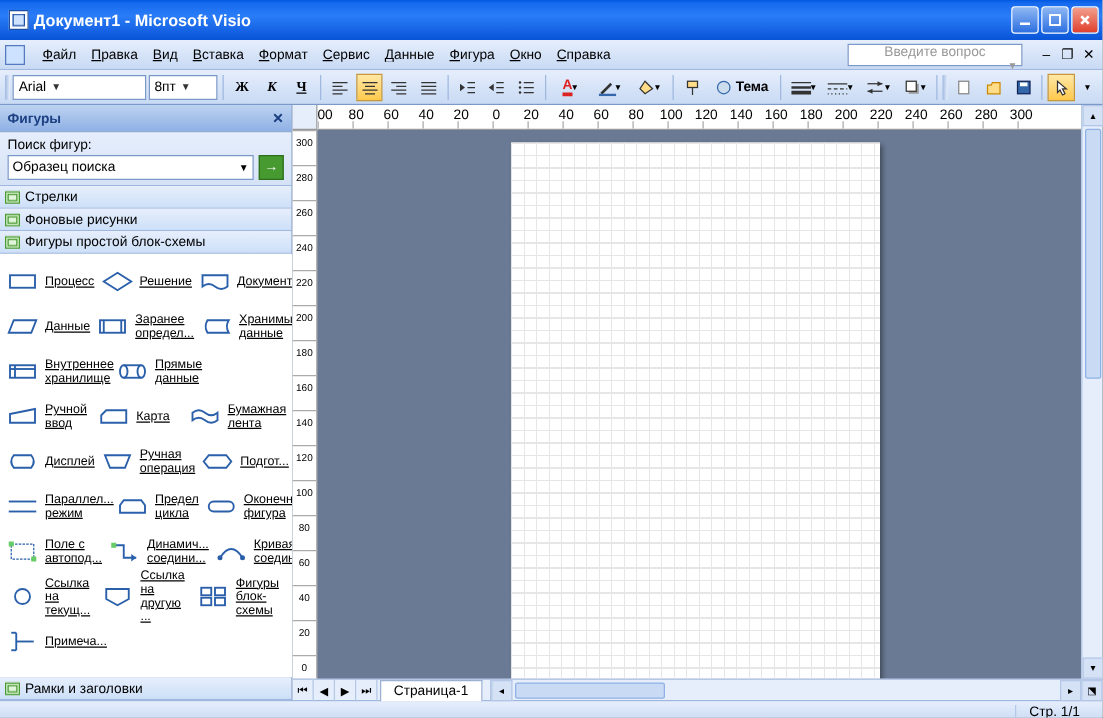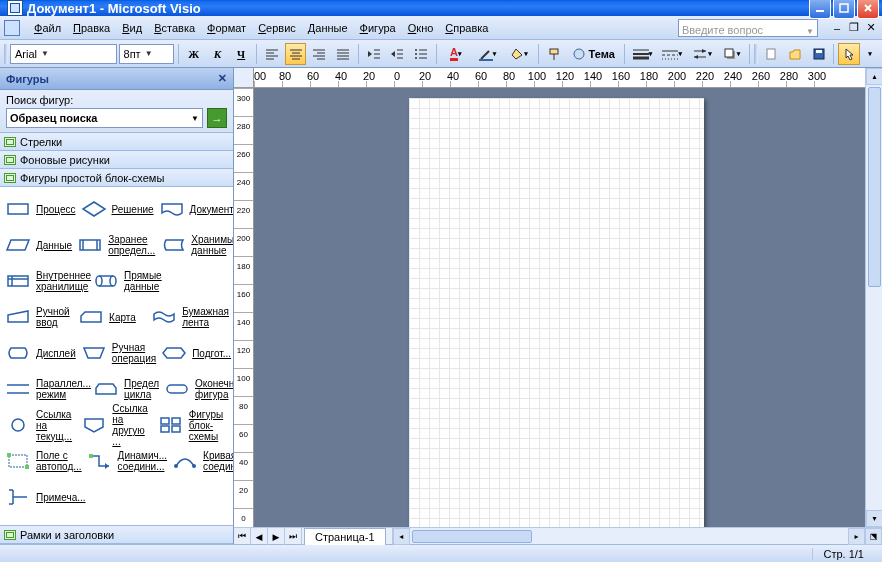--- a/index.html
+++ b/index.html
@@ -1,45 +1,45 @@
 <!DOCTYPE html>
 <html><head>
 <meta charset="utf-8">
 <style>
 * { box-sizing: border-box; margin: 0; padding: 0; font-family: Tahoma, sans-serif; font-size: 11px; }
 body { width: 882px; height: 574px; background: #fff; overflow: hidden; }
-.titlebar { height: 16px; background: linear-gradient(#0058e0,#166aee 8%,#2a7cf7 40%,#0854d8); display: flex; align-items: center; padding: 0 3px; color: #fff; }
+.titlebar { height: 32px; background: linear-gradient(#0058e0,#166aee 8%,#2a7cf7 40%,#0854d8); display: flex; align-items: center; padding: 0 3px; color: #fff; }
 .titlebar .icon { width: 16px; height: 16px; margin: 0 4px; background: #fff; border: 1px solid #1b4fa3; position: relative; }
 .titlebar .icon::after { content:""; position:absolute; left:2px; top:2px; width:8px; height:8px; border:1px solid #1b4fa3; background:#cde2ff; }
 .titlebar .title { font-weight: bold; flex: 1; font-size: 13px; }
 .winbtns { display: flex; gap: 2px; }
 .winbtn { width: 22px; height: 22px; border: 1px solid #fff; border-radius: 3px; display:flex; align-items:center; justify-content:center; color:#fff; font-weight:bold; background: linear-gradient(#8fb7f3,#2c6fe0); }
 .winbtn.close { background: linear-gradient(#f3a08f,#e0402c); }
 .winbtn svg { display:block; }
 .menubar { height: 24px; background: linear-gradient(#e6eefc,#c8daf4); display:flex; align-items:center; padding: 0 4px; border-bottom:1px solid #9fb8e0; }
 .menubar .appicon { width:16px; height:16px; margin-right:8px; background:#cde2ff; border:1px solid #567ac0; }
 .menubar .menuitem { padding: 2px 6px; cursor: default; }
 .menubar .underline { text-decoration: underline; }
 .menubar .spacer { flex:1; }
-.askbox { width: 140px; height: 18px; border:1px solid #7a98c8; background:#fff; color:#999; padding: 0 3px; display:flex; align-items:flex-end; }
+.askbox { width: 140px; height: 18px; border:1px solid #7a98c8; background:#fff; color:#999; padding: 0 3px; display:flex; align-items:center;flex-direction:column; }
 .docctrl { display:flex; gap:3px; margin-left:12px; }
 .docbtn { width:14px; height:14px; display:flex; align-items:center; justify-content:center; color:#000; }
 .toolbars { background: linear-gradient(#e6eefc,#c8daf4); border-bottom:1px solid #7a98c8; display:flex; align-items:center; padding: 2px 4px; gap: 2px; height: 28px; }
 .combo { height: 20px; border:1px solid #7a98c8; background:#fff; display:flex; align-items:center; padding: 0 2px 0 4px; }
 .combo .drop { font-size:8px; margin-left:4px; color:#333; }
 .sep { width:1px; height:20px; background:#9fb8e0; margin: 0 2px; }
 .tbtn { width:22px; height:22px; display:flex; align-items:center; justify-content:center; border:1px solid transparent; font-weight:bold; }
 .tbtn.on { background: linear-gradient(#ffe8a6,#ffc94d); border:1px solid #c89838; }
 .main { display:flex; height: calc(574px - 28px - 24px - 28px - 18px); }
 .shapes-panel { width: 234px; border-right:1px solid #7a98c8; display:flex; flex-direction:column; background:#fff; }
 .panel-header { height:22px; background: linear-gradient(#bdd2f1,#8fb1e5); display:flex; align-items:center; padding:0 6px; font-weight:bold; color:#1b3f82; border-bottom:1px solid #7a98c8; }
 .panel-header .x { margin-left:auto; cursor:default; }
 .search-area { padding: 4px 6px; background: linear-gradient(#e6eefc,#d5e2f6); border-bottom:1px solid #9fb8e0; }
 .search-row { display:flex; gap:4px; margin-top:2px; align-items:center; }
-.search-input { flex:1; height:20px; border:1px solid #7a98c8; background:#fff; padding: 0 3px; display:flex; align-items:center; color:#000;font-weight:bold; }
+.search-input { flex:1; height:20px; border:1px solid #7a98c8; background:#fff; padding: 0 3px; display:flex; align-items:center; color:#000; }
 .go-btn { width:20px; height:20px; background:#479a2f; display:flex; align-items:center; justify-content:center; color:#fff; border:1px solid #2d6e1c; }
 .stencil-hdr { height:18px; background: linear-gradient(#e6eefc,#cde0f8); border-bottom:1px solid #9fb8e0; display:flex; align-items:center; padding:0 4px; font-size:11px; cursor:default; }
 .stencil-hdr .sicon { width:12px; height:10px; border:1px solid #479a2f; background:#dff4d8; margin-right:4px; position:relative; }
 .stencil-hdr .sicon::after { content:""; position:absolute; left:1px; top:1px; width:6px; height:4px; border:1px solid #479a2f; }
 .shapes-grid { flex:1; overflow:auto; background:#fff; padding: 4px 2px; }
 .shapes-grid .row { display:flex; }
 .shape-item { width: 88px; height: 36px; display:flex; align-items:center; gap:4px; padding:1px 2px; cursor:default; }
 .shape-icon { width:28px; height:22px; display:flex; align-items:center; justify-content:center; flex-shrink:0; }
 .shape-icon svg { overflow:visible; }
 .shape-label { font-size:10px; line-height:11px;text-decoration:underline; }
@@ -467,20 +467,52 @@
                 <rect x="3" y="7" width="20" height="8" rx="4" stroke="#2a5faa" stroke-width="1.5" fill="none"></rect>
               </svg>
             </div>
             <div class="shape-label">Оконечная фигура</div>
           </div>
         </div>
         <div class="row">
           <div class="shape-item">
             <div class="shape-icon">
               <svg width="26" height="22">
+                <rect x="4" y="5" width="18" height="12" stroke="#2a5faa" fill="none" stroke-dasharray="2 1"></rect>
+                <rect x="2" y="3" width="4" height="4" fill="#6c6"></rect>
+                <rect x="20" y="15" width="4" height="4" fill="#6c6"></rect>
+              </svg>
+            </div>
+            <div class="shape-label">Поле с автопод...</div>
+          </div>
+          <div class="shape-item">
+            <div class="shape-icon">
+              <svg width="26" height="22">
+                <path d="M4 6 H12 V16 H22" stroke="#2a5faa" stroke-width="1.5" fill="none"></path>
+                <rect x="2" y="4" width="4" height="4" fill="#6c6"></rect>
+                <polygon points="22,16 18,13 18,19" fill="#2a5faa"></polygon>
+              </svg>
+            </div>
+            <div class="shape-label">Динамич... соедини...</div>
+          </div>
+          <div class="shape-item">
+            <div class="shape-icon">
+              <svg width="26" height="22">
+                <path d="M4 16 Q13 2 22 16" stroke="#2a5faa" stroke-width="1.5" fill="none"></path>
+                <circle cx="4" cy="16" r="2" fill="#2a5faa"></circle>
+                <circle cx="22" cy="16" r="2" fill="#2a5faa"></circle>
+              </svg>
+            </div>
+            <div class="shape-label">Кривая соедин...</div>
+          </div>
+        </div>
+        <div class="row">
+          <div class="shape-item">
+            <div class="shape-icon">
+              <svg width="26" height="22">
                 <circle cx="13" cy="11" r="6" stroke="#2a5faa" stroke-width="1.5" fill="none"></circle>
               </svg>
             </div>
             <div class="shape-label">Ссылка на текущ...</div>
           </div>
           <div class="shape-item">
             <div class="shape-icon">
               <svg width="26" height="22">
                 <polygon points="4,5 22,5 22,13 13,18 4,13" stroke="#2a5faa" stroke-width="1.5" fill="none"></polygon>
               </svg>
@@ -490,52 +522,20 @@
           <div class="shape-item">
             <div class="shape-icon">
               <svg width="26" height="22">
                 <rect x="3" y="4" width="8" height="6" stroke="#2a5faa" stroke-width="1.5" fill="none"></rect>
                 <rect x="14" y="4" width="8" height="6" stroke="#2a5faa" stroke-width="1.5" fill="none"></rect>
                 <rect x="3" y="12" width="8" height="6" stroke="#2a5faa" stroke-width="1.5" fill="none"></rect>
                 <rect x="14" y="12" width="8" height="6" stroke="#2a5faa" stroke-width="1.5" fill="none"></rect>
               </svg>
             </div>
             <div class="shape-label">Фигуры блок-схемы</div>
-          </div>
-        </div>
-        <div class="row">
-          <div class="shape-item">
-            <div class="shape-icon">
-              <svg width="26" height="22">
-                <rect x="4" y="5" width="18" height="12" stroke="#2a5faa" fill="none" stroke-dasharray="2 1"></rect>
-                <rect x="2" y="3" width="4" height="4" fill="#6c6"></rect>
-                <rect x="20" y="15" width="4" height="4" fill="#6c6"></rect>
-              </svg>
-            </div>
-            <div class="shape-label">Поле с автопод...</div>
-          </div>
-          <div class="shape-item">
-            <div class="shape-icon">
-              <svg width="26" height="22">
-                <path d="M4 6 H12 V16 H22" stroke="#2a5faa" stroke-width="1.5" fill="none"></path>
-                <rect x="2" y="4" width="4" height="4" fill="#6c6"></rect>
-                <polygon points="22,16 18,13 18,19" fill="#2a5faa"></polygon>
-              </svg>
-            </div>
-            <div class="shape-label">Динамич... соедини...</div>
-          </div>
-          <div class="shape-item">
-            <div class="shape-icon">
-              <svg width="26" height="22">
-                <path d="M4 16 Q13 2 22 16" stroke="#2a5faa" stroke-width="1.5" fill="none"></path>
-                <circle cx="4" cy="16" r="2" fill="#2a5faa"></circle>
-                <circle cx="22" cy="16" r="2" fill="#2a5faa"></circle>
-              </svg>
-            </div>
-            <div class="shape-label">Кривая соедин...</div>
           </div>
         </div>
         <div class="row">
           <div class="shape-item">
             <div class="shape-icon">
               <svg width="26" height="22">
                 <path d="M8 4 V18" stroke="#2a5faa" stroke-width="1.5" fill="none"></path>
                 <path d="M8 4 H4" stroke="#2a5faa" stroke-width="1.5" fill="none"></path>
                 <path d="M8 18 H4" stroke="#2a5faa" stroke-width="1.5" fill="none"></path>
                 <line x1="8" y1="11" x2="22" y2="11" stroke="#2a5faa" stroke-width="1.5" fill="none"></line>

